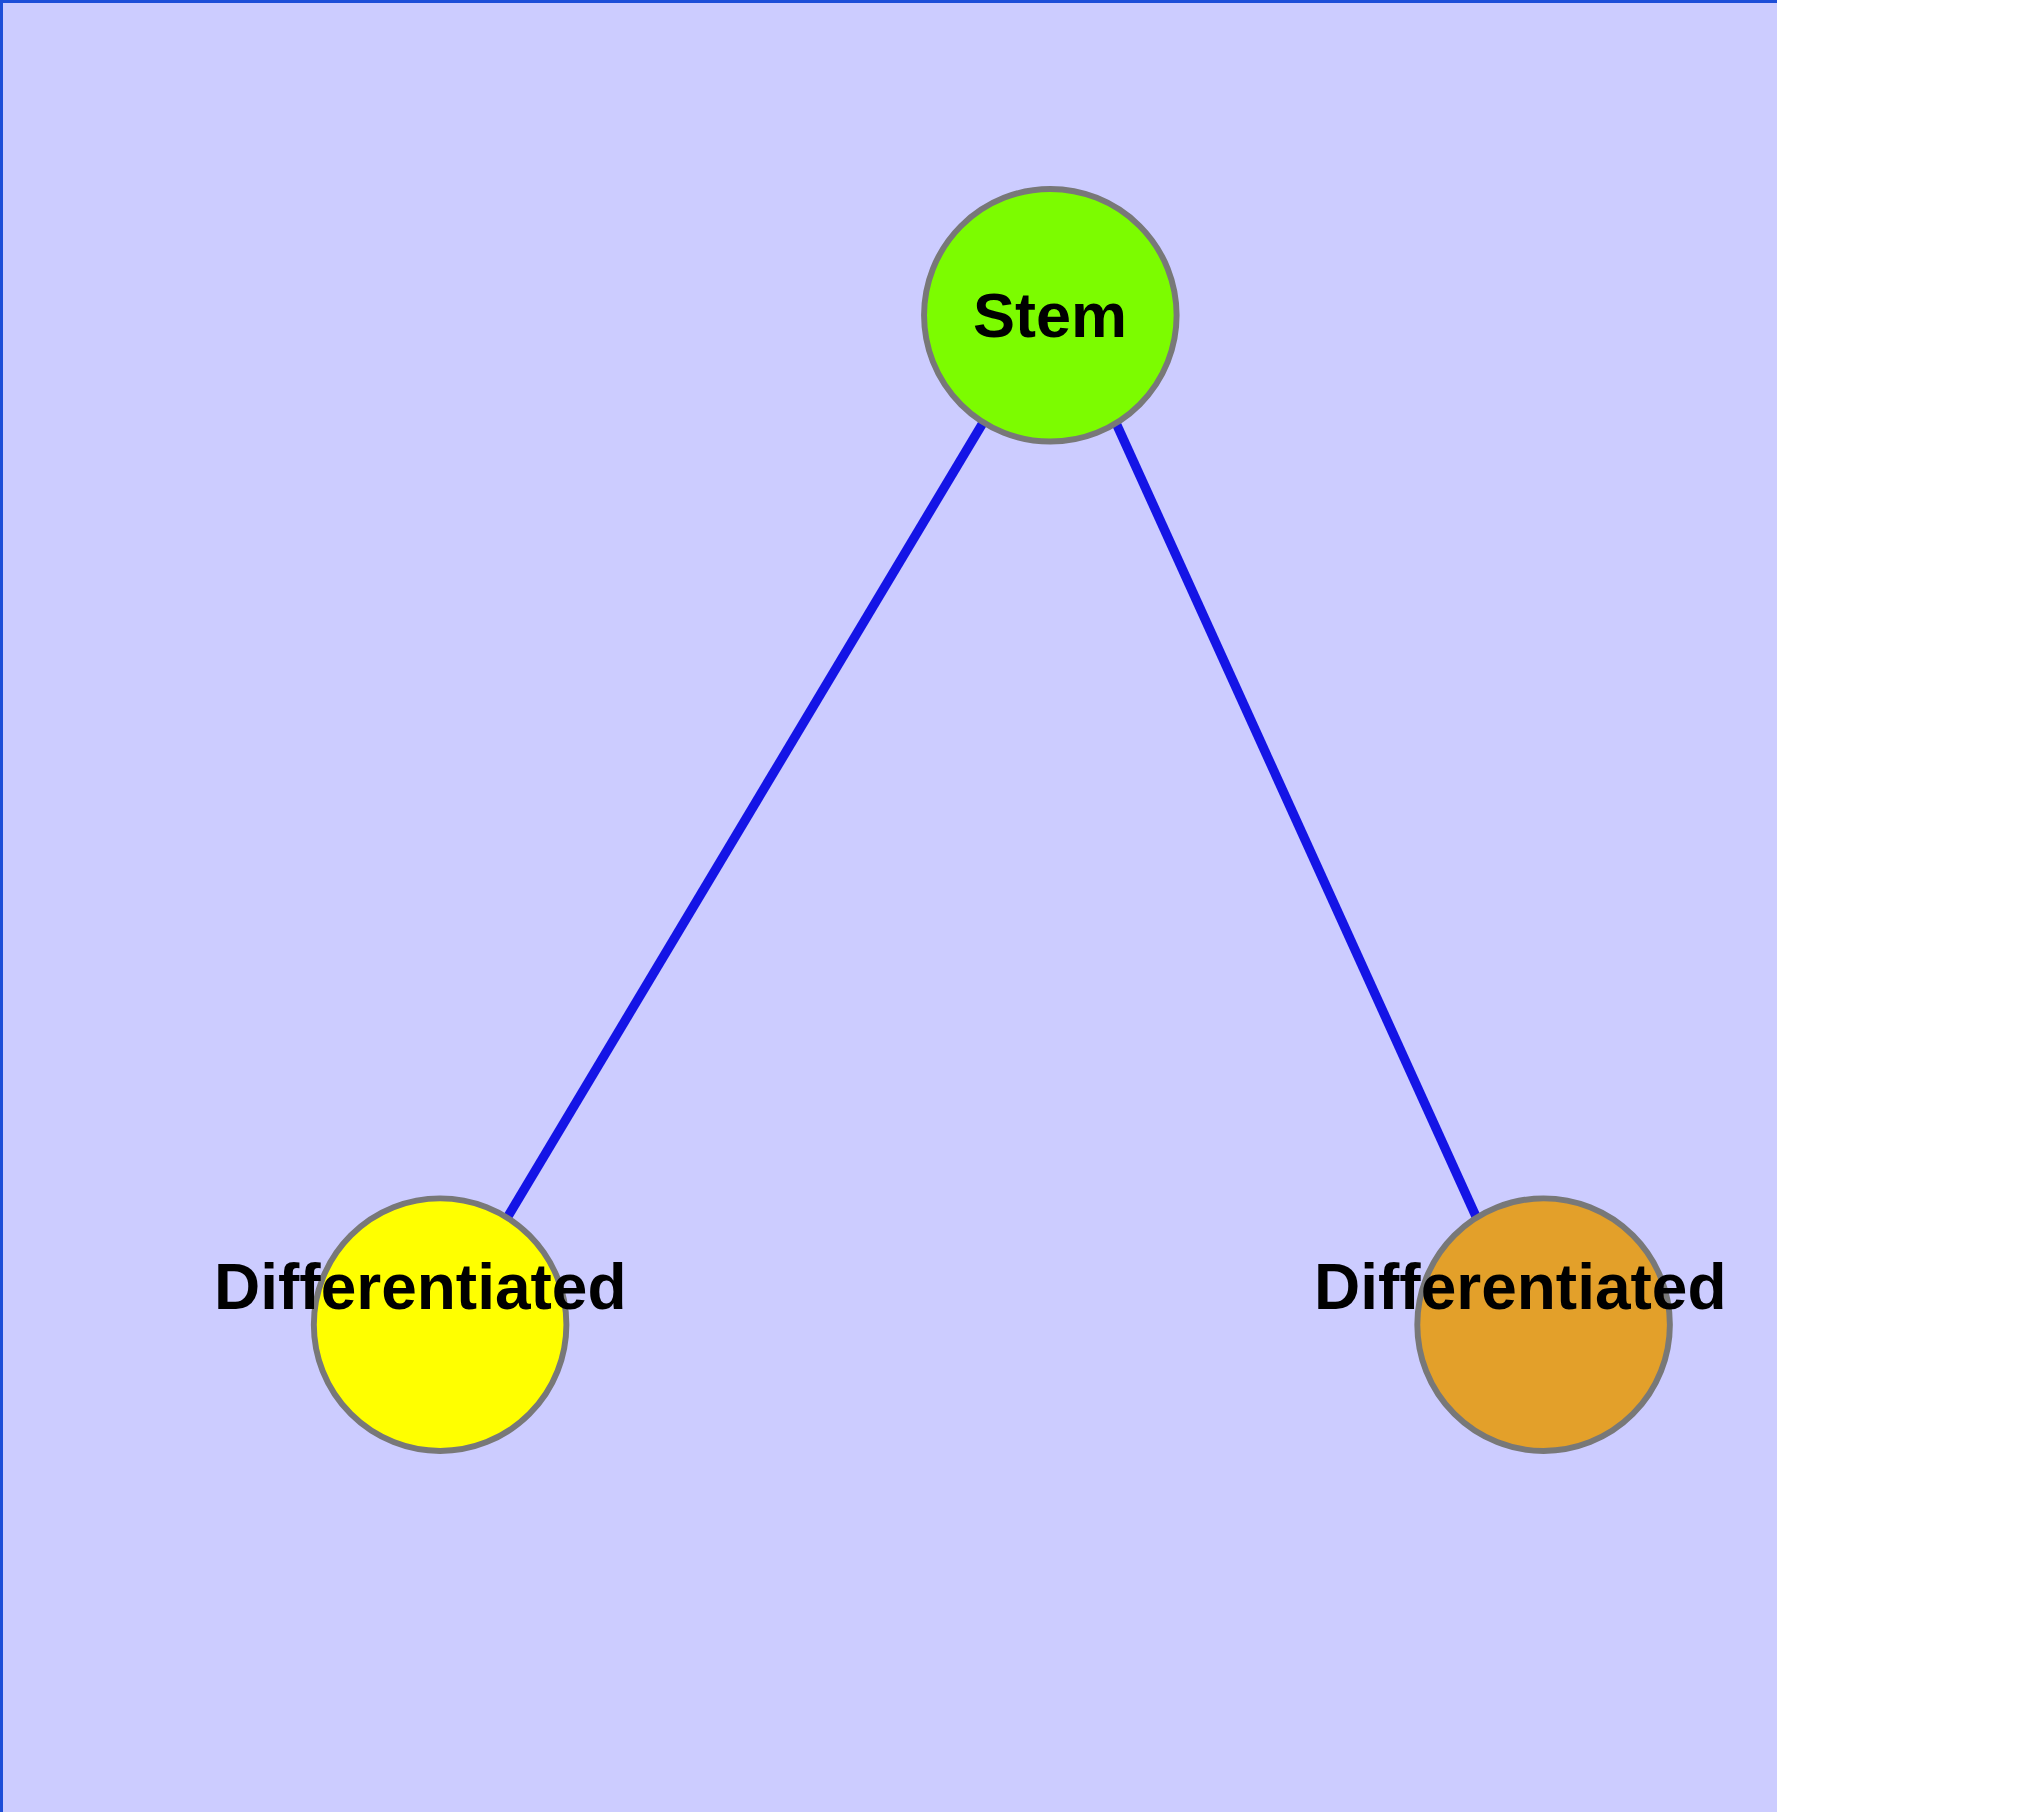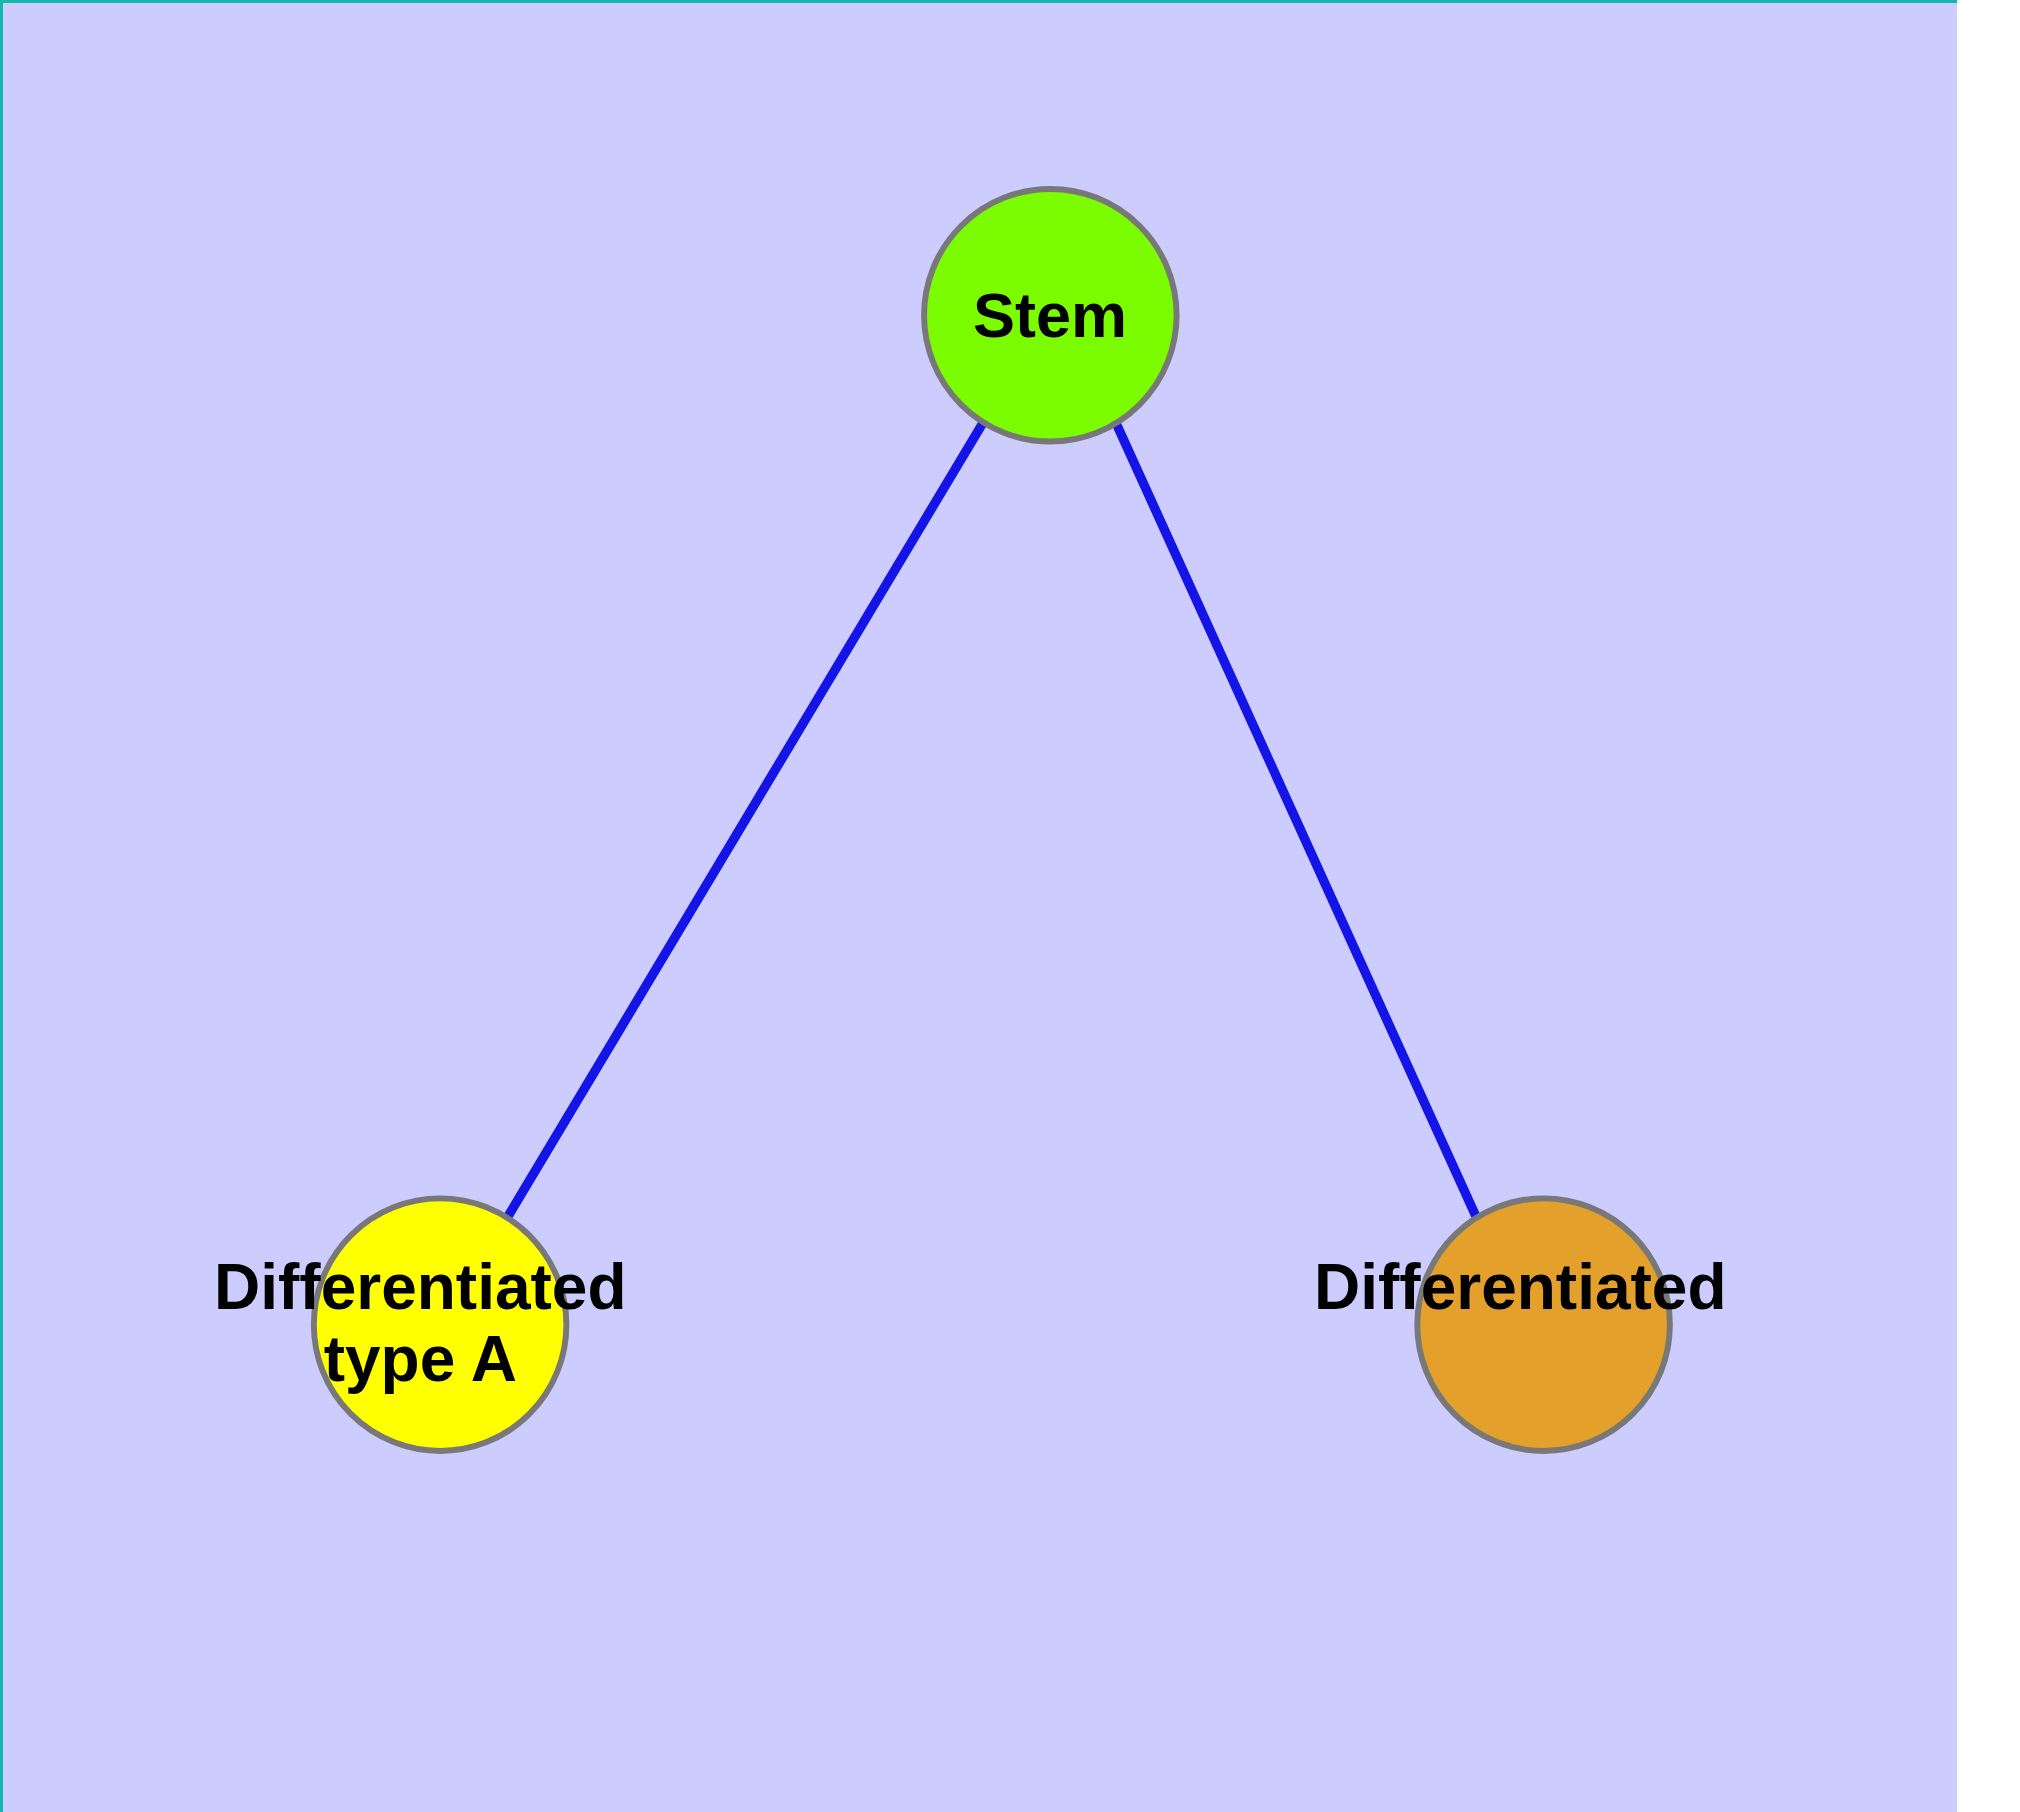--- a/index.html
+++ b/index.html
@@ -48,21 +48,21 @@
   }
   #label-diff-a, #label-diff-b {
     font-size: 64px;
     left: 0;
     top: 0;
   }
 </style>
 </head>
 <body>
 
-<div id="canvas" style="width: 1957px; height: 1812px; background: #14b8a6;">
+<div id="canvas" style="width: 1777px; height: 1812px; background: #1d4ed8;">
 
   <div id="plot-bg" style="background: rgb(204, 204, 255);"></div>
 
   <svg id="graph-svg" viewBox="0 0 2384 2138" xmlns="http://www.w3.org/2000/svg">
     <g id="edges-layer">
       <line stroke-linecap="butt" x1="1160" y1="498" x2="598" y2="1437" stroke="#1414e6" stroke-width="11"></line>
       <line stroke-linecap="butt" x1="1316" y1="498" x2="1742" y2="1437" stroke="#1414e6" stroke-width="11"></line>
     </g>
     <g id="nodes-layer">
       <circle cx="1239" cy="372" r="149" fill="#7cfc00" stroke="#787878" stroke-width="7"></circle>
@@ -70,21 +70,20 @@
       <circle cx="1821" cy="1563" r="149" fill="#e3a02a" stroke="#787878" stroke-width="7"></circle>
     </g>
   </svg>
 
   <div class="node-label" id="label-stem" style="font-size: 63px; left: 973px; top: 280px;">
       <div>Stem</div>
     </div>
 
   <div class="node-label" id="label-diff-a" style="font-size: 64px; left: 214px; top: 1252px;">
       <div>Differentiated</div>
-      <div>type A</div>
     </div>
 
   <div class="node-label" id="label-diff-b" style="font-size: 64px; left: 1314px; top: 1252px;">
       <div>Differentiated</div>
     </div>
 
 </div>
 
 
 </body></html>

